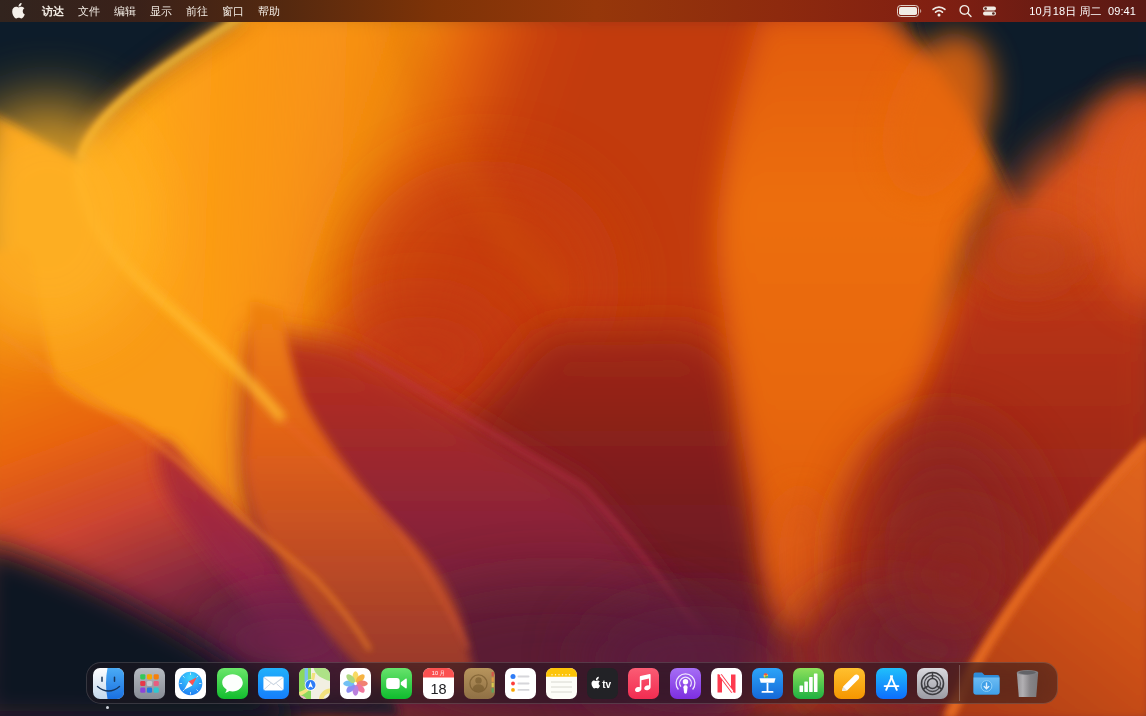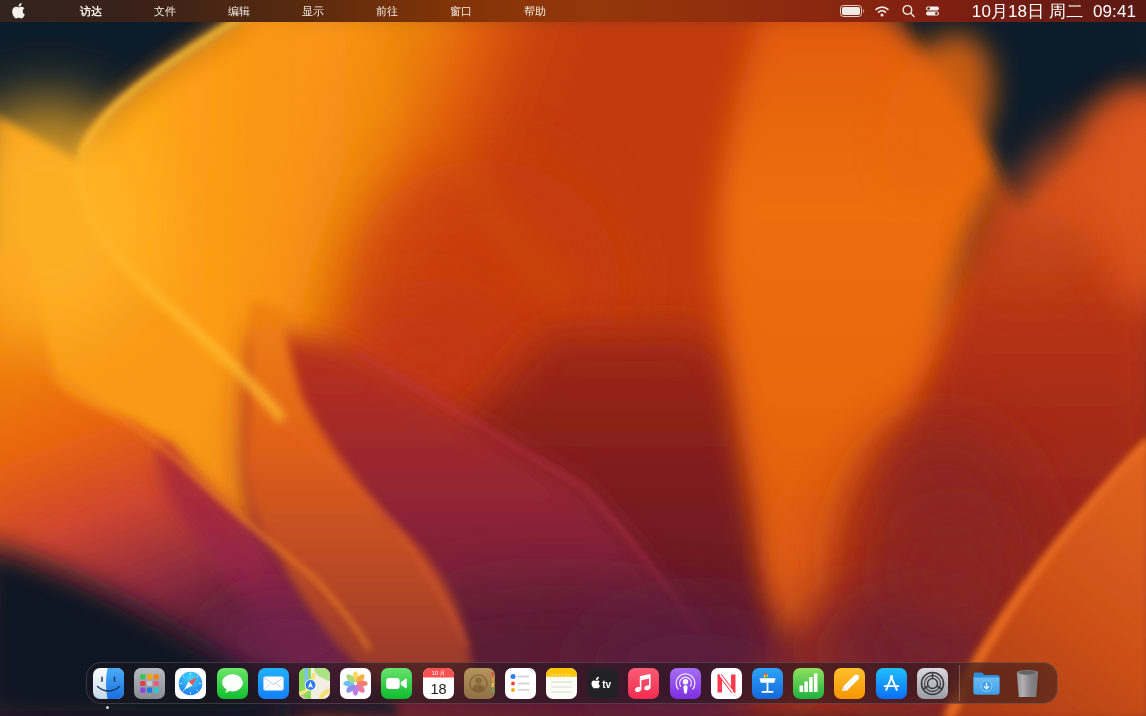--- a/index.html
+++ b/index.html
@@ -1,24 +1,24 @@
 <!DOCTYPE html>
 <html><head>
 <meta charset="utf-8">
 <style>
 html,body{margin:0;padding:0;background:#000;}
 #screen{position:relative;width:1146px;height:716px;overflow:hidden;font-family:"Liberation Sans",sans-serif;}
 #wp{position:absolute;left:0;top:0;}
 #menubar{position:absolute;left:0;top:0;width:1146px;height:22px;
  background:linear-gradient(90deg,#32241e 0%,#3a2119 12%,#55290f 25%,#7e3307 38%,#96370a 52%,#8e2a0e 68%,#801f12 82%,#671b13 93%,#5a1914 100%);
- color:#f3ece4;font-size:11.5px;display:flex;align-items:center;gap:38px;}
+ color:#f3ece4;font-size:11.5px;display:flex;align-items:center;}
 .mi{margin:0 7px;font-size:11px;}
 #menubar .apple{margin:0 10px 0 12px;display:flex;align-items:center;}
 #mright{position:absolute;right:0;top:0;height:22px;display:flex;align-items:center;color:#fff;}
-#clock{font-size:17px;margin-right:10px;letter-spacing:0.1px;margin-left:24px;}
+#clock{font-size:11px;margin-right:10px;letter-spacing:0.1px;margin-left:24px;}
 #dock{position:absolute;left:86px;top:662px;width:972px;height:42px;border-radius:15px;
  background:rgba(36,27,36,0.44);border:1px solid rgba(255,255,255,0.14);box-sizing:border-box;
  -webkit-backdrop-filter:blur(22px) brightness(0.72) saturate(1.05);backdrop-filter:blur(22px) brightness(0.72) saturate(1.05);
  display:flex;align-items:center;}
 .ic{width:31px;height:31px;margin-left:10.2px;flex:0 0 auto;}
 .ic svg{display:block;}
 #sep{width:1px;height:36px;background:rgba(255,255,255,0.22);margin-left:11px;flex:0 0 auto;}
 #runDot{position:absolute;left:106px;top:706px;width:3px;height:3px;border-radius:50%;background:#cfd4da;}
 </style>
 </head>

